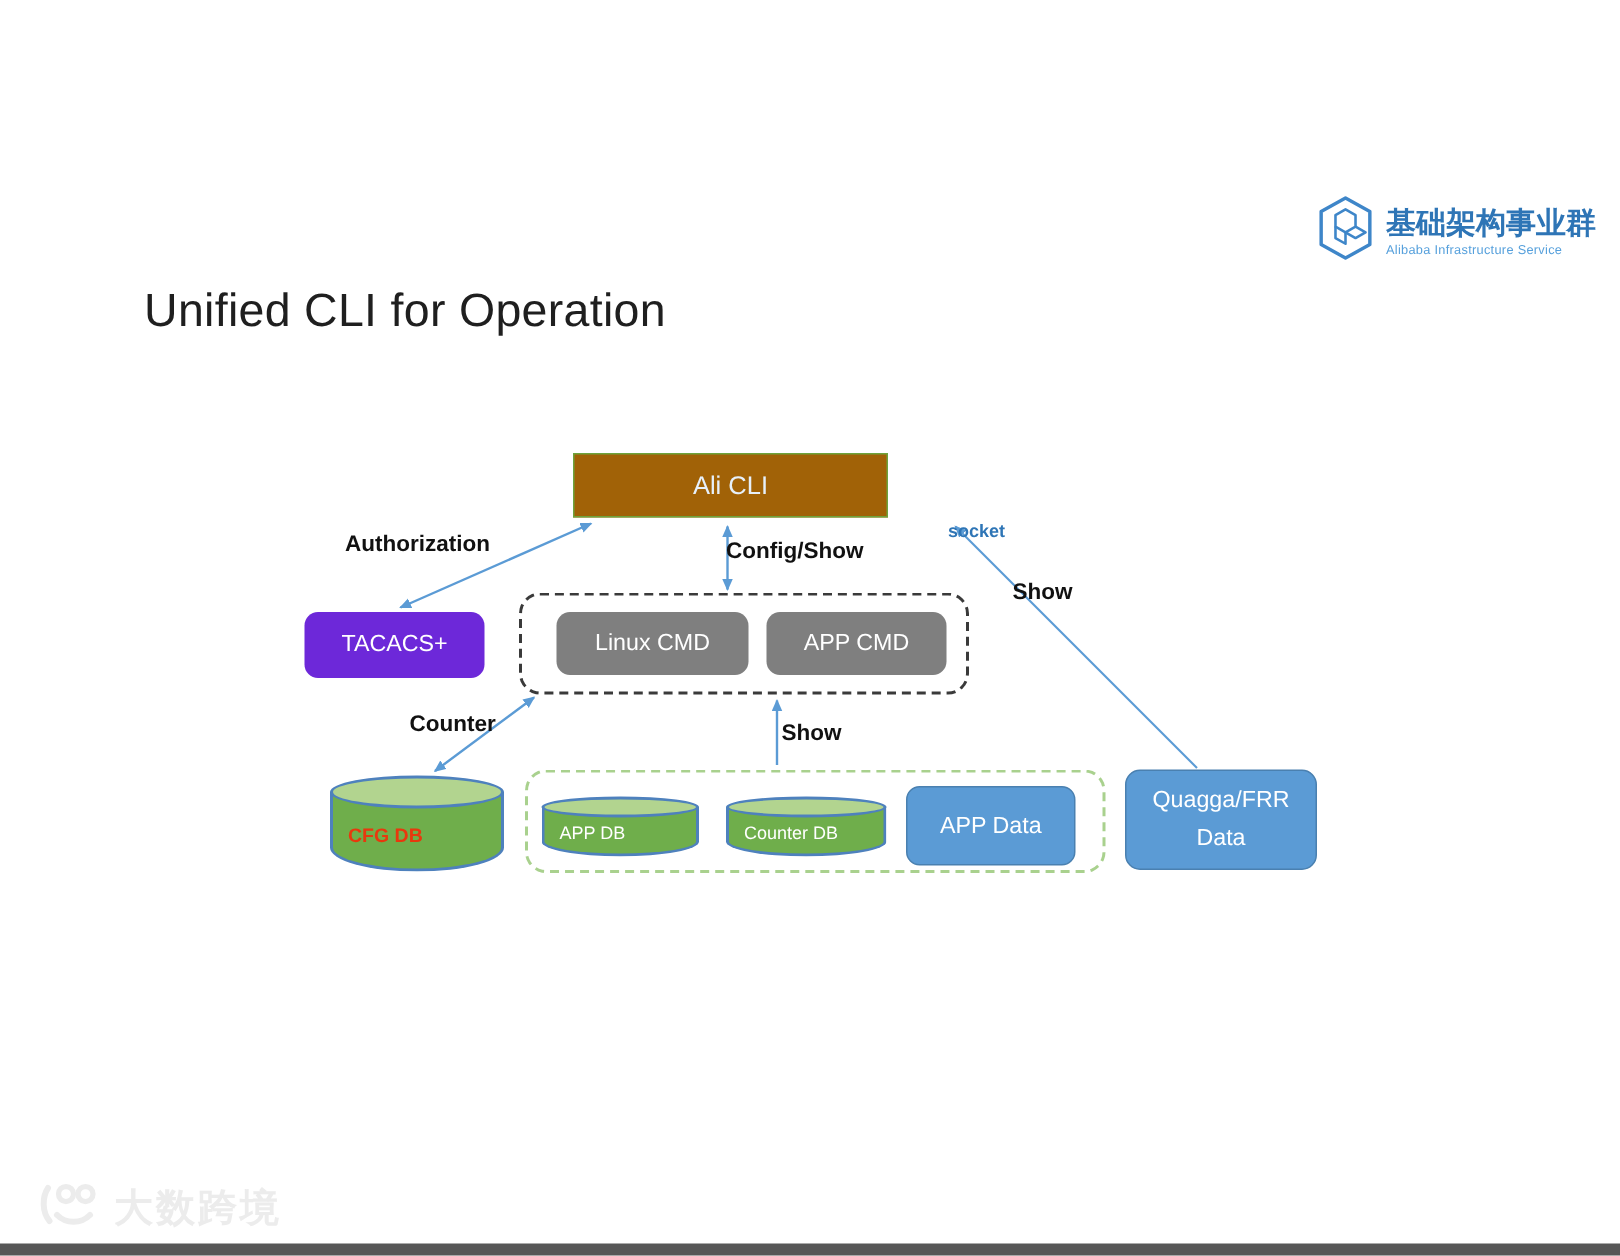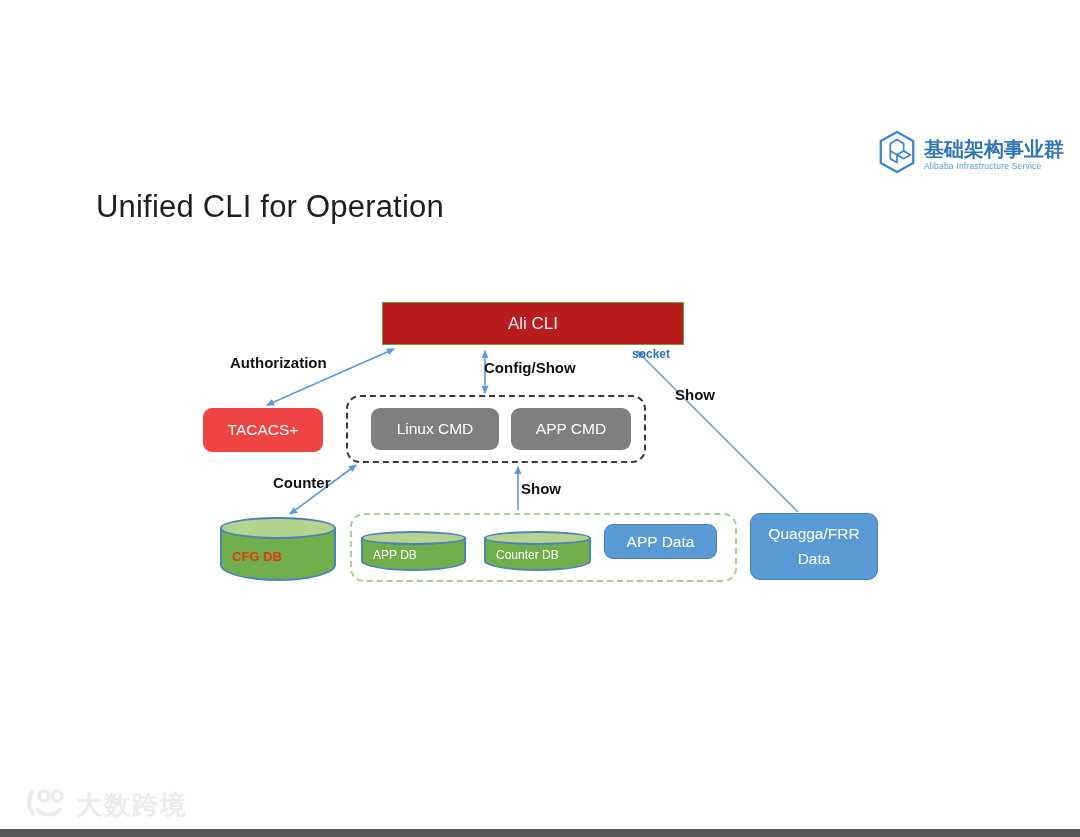--- a/index.html
+++ b/index.html
@@ -16,37 +16,37 @@
   }
 
   
   .logo-wrap{left:876px;top:130px;display:flex;align-items:center;gap:6px;}
   .logo-text-cn{font-size:20px;font-weight:700;color:#2e75b6;line-height:1.15;}
   .logo-text-en{font-size:8.5px;color:#56a0dc;letter-spacing:.2px;}
 
   
   .node{display:flex;align-items:center;justify-content:center;text-align:center;box-sizing:border-box;}
   .node-ali{
-    left:382px;top:302px;width:302px;height:43px;background:#b91c1c;
+    left:382px;top:302px;width:210px;height:43px;background:#a16207;
     border:1px solid #6ea33c;color:#e7f0fa;font-size:17px;
   }
   .node-tacacs{
-    left:203px;top:408px;width:120px;height:44px;background:#ef4444;
+    left:203px;top:408px;width:120px;height:44px;background:#6d28d9;
     border-radius:9px;color:#ffffff;font-size:15.5px;
   }
   .node-gray{
     background:#7f7f7f;border-radius:9px;color:#ffffff;font-size:15.5px;
   }
   .node-linux{left:371px;top:408px;width:128px;height:42px;}
   .node-appcmd{left:511px;top:408px;width:120px;height:42px;}
   .node-blue{
     background:#5b9bd5;border:1.5px solid #4a80b0;border-radius:9px;
     color:#ffffff;font-size:15.5px;
   }
-  .node-appdata{left:604px;top:524px;width:113px;height:35px;}
+  .node-appdata{left:604px;top:524px;width:113px;height:53px;}
   .node-quagga{left:750px;top:513px;width:128px;height:67px;border-radius:10px;line-height:1.55;padding:12px 10px;}
 
   
   .cmd-group{
     left:346px;top:395px;width:300px;height:68px;
     border:2px dashed #3a3a3a;border-radius:14px;box-sizing:border-box;
   }
   .db-group{
     left:350px;top:513px;width:387px;height:69px;
     border:2px dashed #a9d18e;border-radius:14px;box-sizing:border-box;

